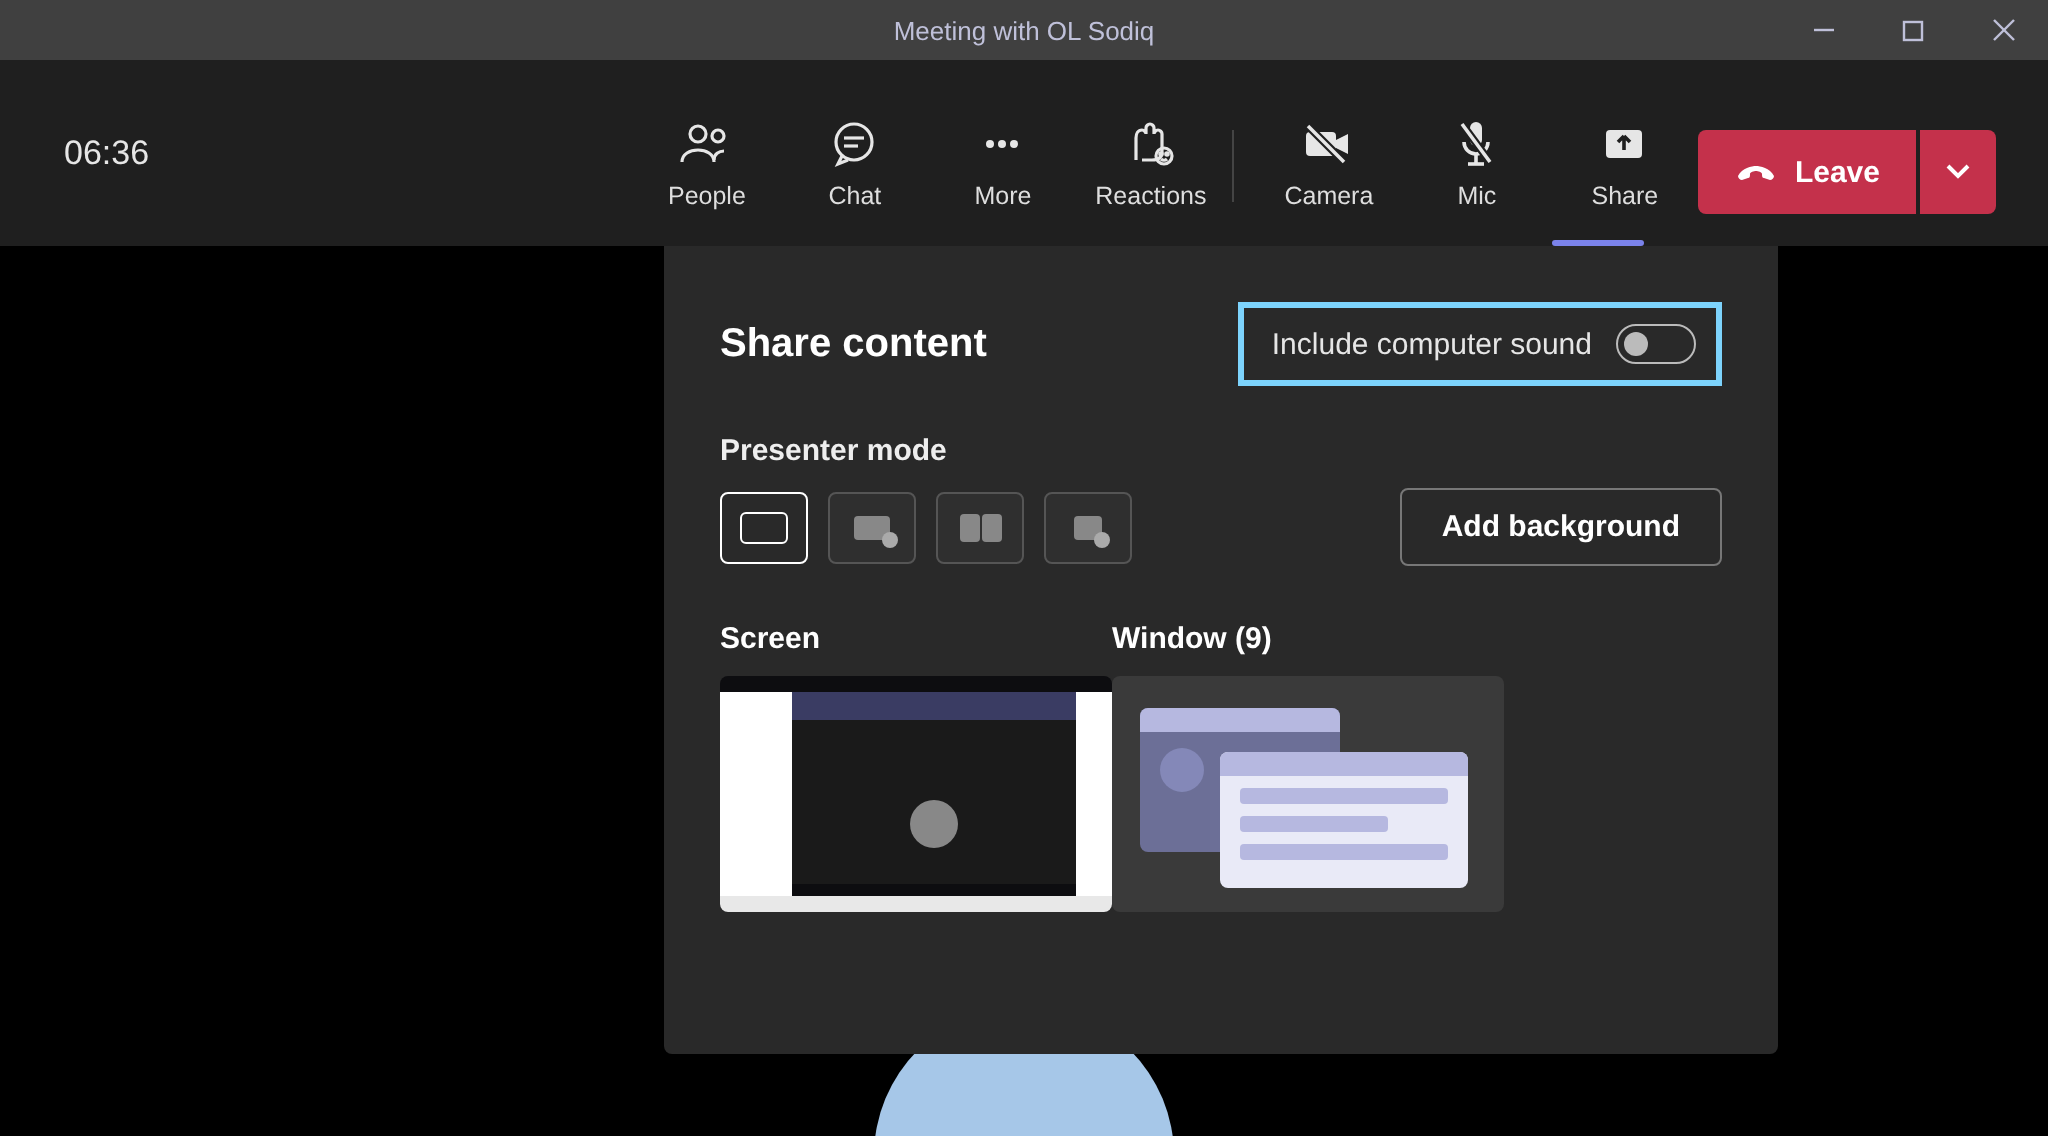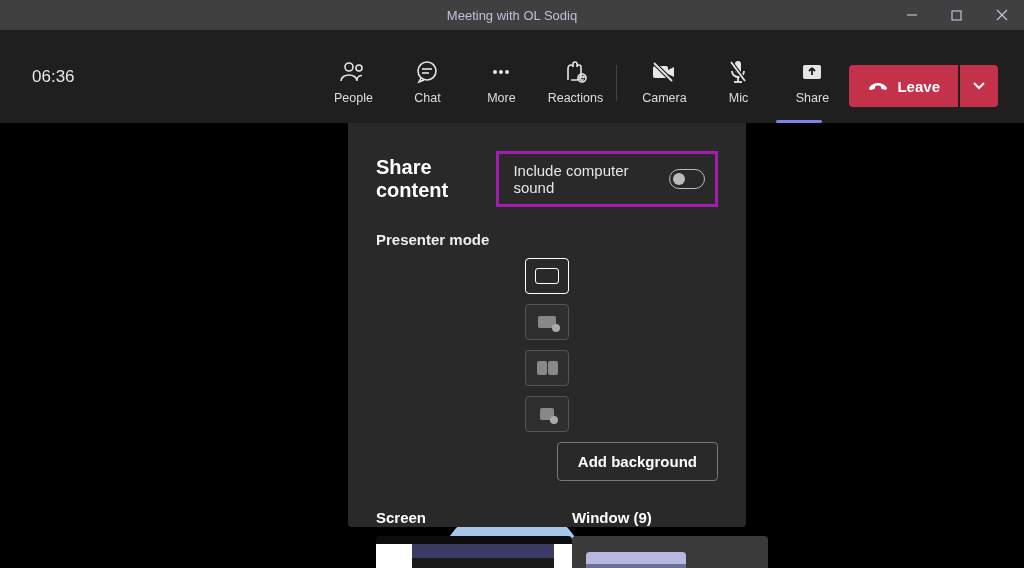--- a/index.html
+++ b/index.html
@@ -22,30 +22,30 @@
   .leave-wrap { display:flex; height:42px; margin-top:6px;}
   .leave-btn { background: #c4314b; color:#fff; display:flex; align-items:center; justify-content:flex-start; padding:0 18px; border-radius:4px 0 0 4px; font-size:15px; font-weight:600; gap:8px;}
   .leave-drop { background:#c4314b; width:38px; display:flex; align-items:center; justify-content:center; border-radius:0 4px 4px 0; margin-left:2px;}
   .share-underline { position:absolute; height:3px; background:#7b83eb; bottom:0; border-radius:2px;}
 
   
   .meeting-area { position: absolute; top:123px; left:0; right:0; bottom:0; display:flex; justify-content:center; background:#000;}
   .avatar-circle { width:150px; height:150px; border-radius:50%; background:#a6c7e8; margin-top:380px;}
 
   
-  .share-panel { position:absolute; top:123px; left:348px; width:398px; height:404px; background:#292929; padding:28px 28px 20px 28px; color:#fff; border-radius:0 0 4px 4px;}
+  .share-panel { position:absolute; top:123px; left:332px; width:557px; height:404px; background:#292929; padding:28px 28px 20px 28px; color:#fff; border-radius:0 0 4px 4px;}
   .panel-row1 { display:flex; align-items:center; justify-content:space-between; margin-bottom:24px;}
   .panel-title { font-size:20px; font-weight:700;}
-  .sound-box { display:flex; align-items:center; gap:12px; border:3px solid #a21caf; padding:8px 10px 8px 14px;}
+  .sound-box { display:flex; align-items:center; gap:12px; border:3px solid #7dd3fc; padding:8px 10px 8px 14px;}
   .sound-label { font-size:15px; color:#e6e6e6;}
   .toggle { width:40px; height:20px; border:1.5px solid #bbb; border-radius:10px; position:relative;}
   .toggle-knob { width:12px; height:12px; border-radius:50%; background:#bbb; position:absolute; left:3px; top:2.5px;}
 
   .section-label { font-size:15px; font-weight:600; margin-bottom:10px; color:#eee;}
-  .presenter-row { display:flex; align-items:center; gap:10px; margin-bottom:28px;flex-direction:column;}
+  .presenter-row { display:flex; align-items:center; gap:10px; margin-bottom:28px;}
   .mode-btn { width:44px; height:36px; border:1.5px solid #555; border-radius:4px; background:#2f2f2f; display:flex; align-items:center; justify-content:center;}
   .mode-btn.active { border-color:#fff; background:transparent;}
   .mode-inner { width:24px; height:16px; border:1.5px solid #fff; border-radius:3px;}
   .mode-dual { display:flex; gap:1px;}
   .mode-dual .half { width:10px; height:14px; background:#888; border-radius:2px;}
   .pip { width:18px; height:12px; background:#888; border-radius:2px; position:relative;}
   .pip::after { content:""; position:absolute; right:-4px; bottom:-4px; width:8px; height:8px; border-radius:50%; background:#aaa;}
   .add-bg-btn { margin-left:auto; border:1px solid #777; border-radius:4px; padding:10px 20px; font-size:15px; color:#fff; background:transparent; font-weight:600;}
 
   .share-options { display:flex; }

